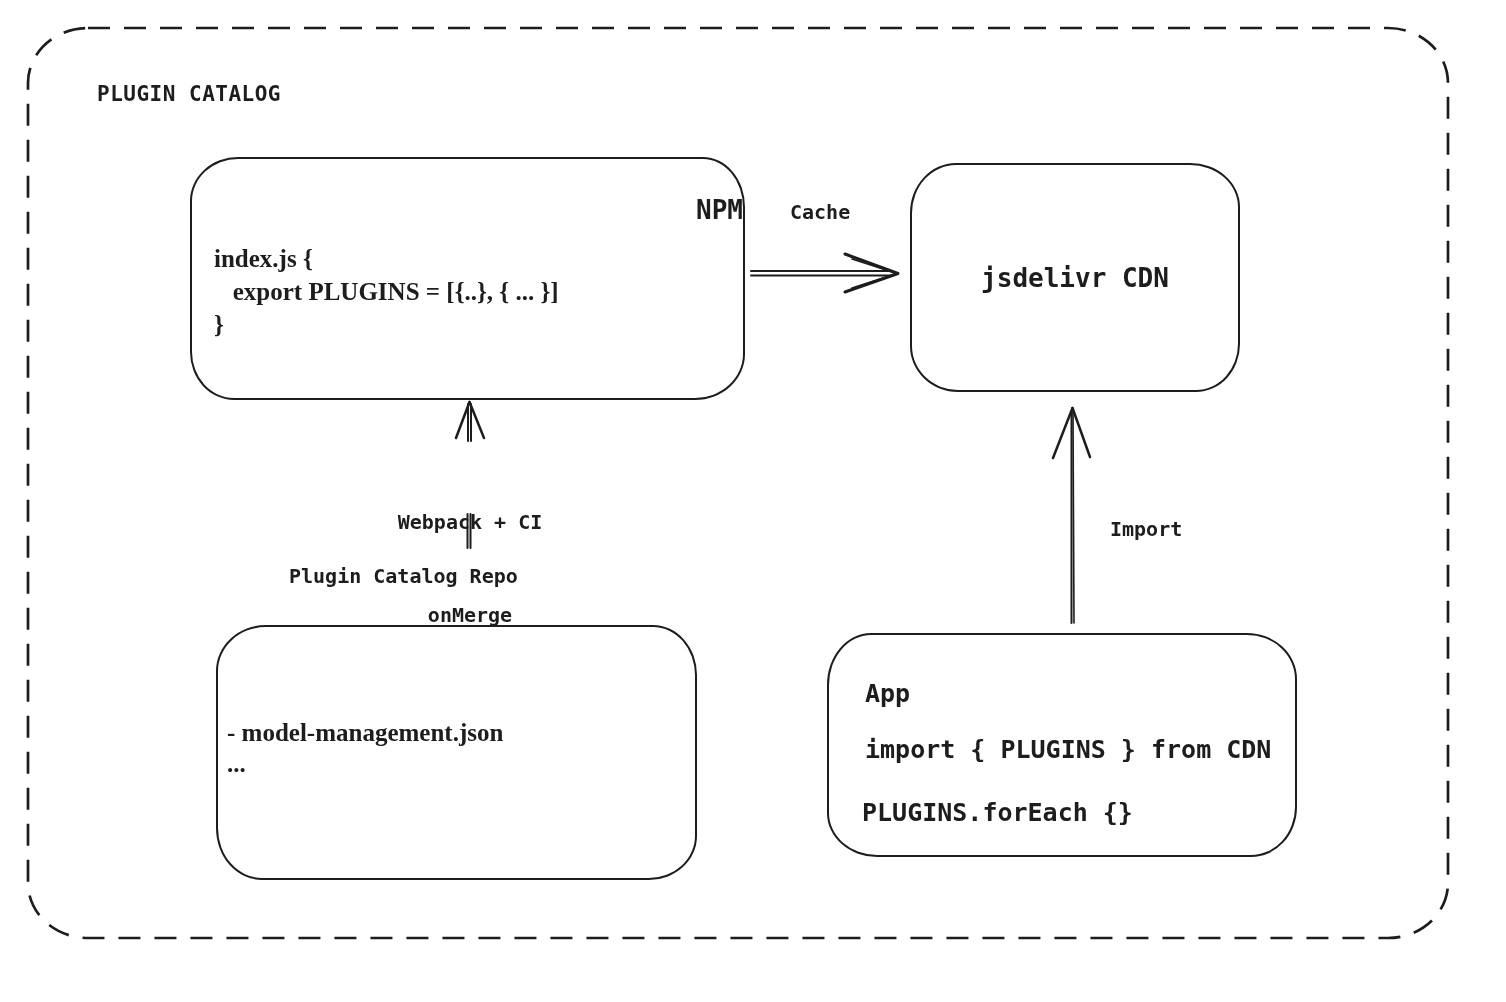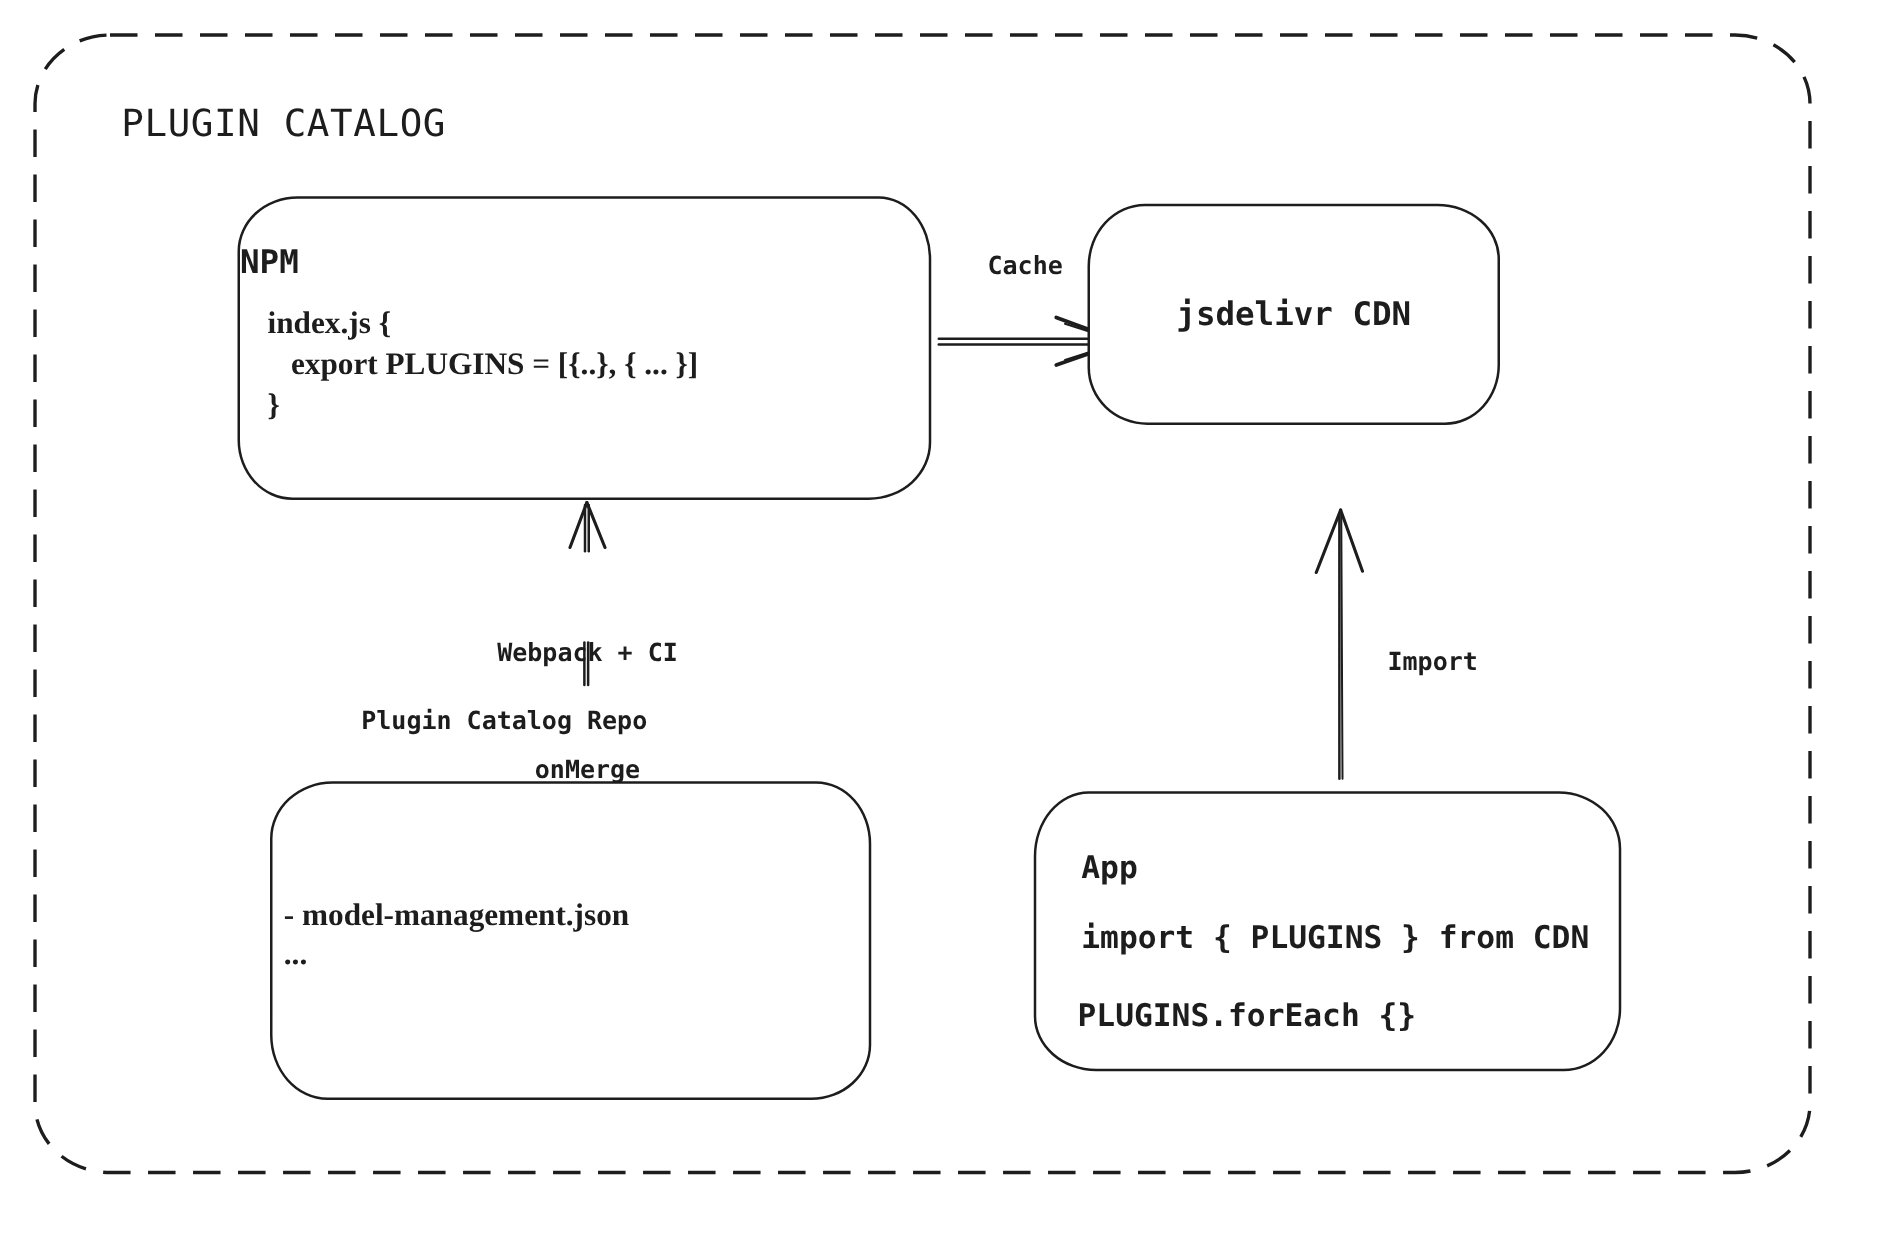--- a/index.html
+++ b/index.html
@@ -18,59 +18,59 @@
   }
   .abs { position: absolute; }
   svg.overlay {
     position: absolute;
     left: 0; top: 0;
     width: 1506px; height: 1002px;
     pointer-events: none;
   }
   .diagram-title {
     left: 97px; top: 82px;
-    font-size: 30px;
-    font-weight: 400;
+    font-size: 21px;
+    font-weight: 700;
     letter-spacing: 0.5px;
     white-space: pre;
   }
   .node {
     position: absolute;
     border: 2.5px solid #1d1d1d;
     background: #ffffff;
     box-sizing: border-box;
   }
   .node-npm {
     left: 190px; top: 157px;
     width: 555px; height: 243px;
     border-radius: 48px 42px 50px 44px / 44px 50px 46px 48px;
   }
   .node-cdn {
-    left: 870px; top: 163px;
-    width: 330px; height: 177px;
+    left: 910px; top: 163px;
+    width: 330px; height: 229px;
     border-radius: 46px 50px 44px 48px / 50px 44px 48px 46px;
     display: flex;
     align-items: center;
     justify-content: center;
   }
   .node-repo {
     left: 216px; top: 625px;
     width: 481px; height: 255px;
     border-radius: 50px 44px 48px 46px / 46px 50px 44px 52px;
   }
   .node-app {
     left: 827px; top: 633px;
     width: 470px; height: 224px;
     border-radius: 44px 50px 46px 50px / 52px 46px 50px 44px;
   }
   .node-title-center {
     position: absolute;
     left: 0; top: 36px;
     width: 100%;
-    text-align: left;
+    text-align: right;
     font-size: 26px;
     font-weight: 600;
   }
   .cdn-label {
     font-size: 26px;
     font-weight: 600;
   }
   .code-block {
     position: absolute;
     font-size: 25px;

